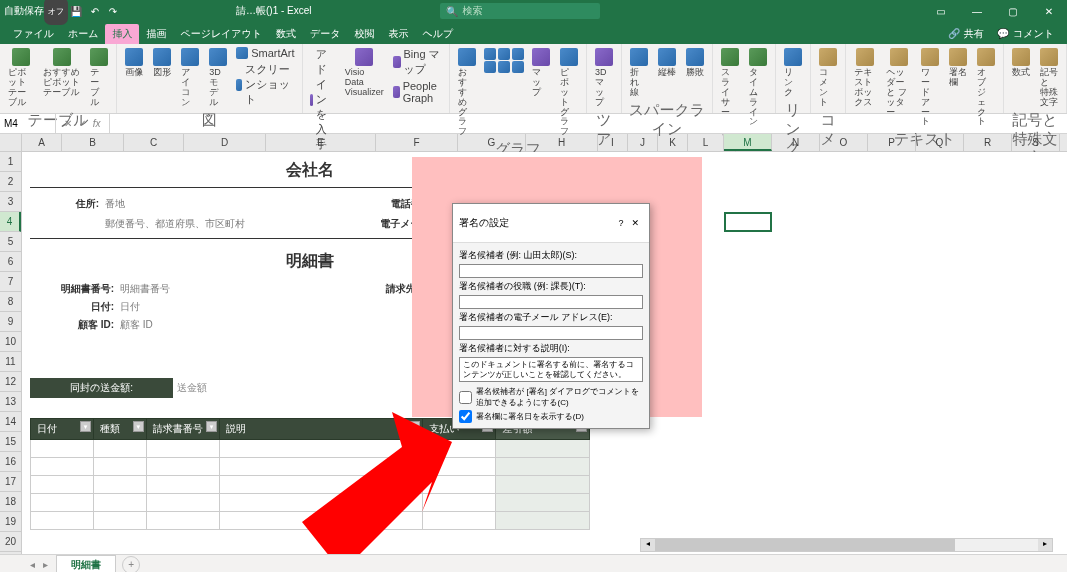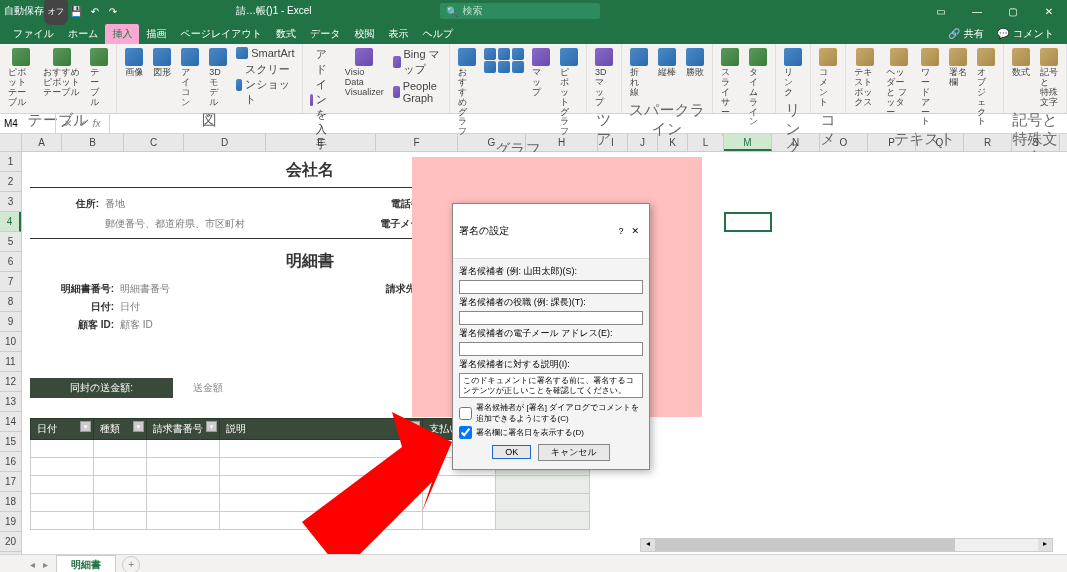--- a/index.html
+++ b/index.html
@@ -43,29 +43,29 @@
 .info-right{flex:1;display:flex}
 .lbl{font-weight:bold;text-align:right;width:75px;padding-right:6px}
 .val{color:#7a7a7a}
 .hr{border-top:1.5px solid #333;margin:4px 0}
 .meisho{text-align:center;font-size:16px;font-weight:bold;padding:8px 0}
 .bill-row{display:flex;padding:2px 0}
 .bill-left{width:200px;display:flex}
 .bill-right{flex:1;display:flex}
 .amount-bar{display:flex;margin-top:8px}
 .amount-lbl{background:#3a4a3a;color:#fff;padding:3px 40px;font-size:10px}
-.amount-val{padding:3px 20px;color:#888}
+.amount-val{padding:3px 4px;color:#888}
 .tbl{margin-top:20px;width:560px;border-collapse:collapse}
 .tbl th{background:#3a4a3a;color:#fff;font-size:10px;font-weight:normal;padding:3px 6px;text-align:left;border:1px solid #2a3a2a;position:relative}
 .tbl th .dd{position:absolute;right:2px;top:2px;width:11px;height:11px;background:#ccc;border:1px solid #999;font-size:7px;text-align:center;line-height:9px}
 .tbl td{border:1px solid #ccc;height:18px}
 .active-cell{position:absolute;border:2px solid #217346;background:#fff;pointer-events:none}
 .pink-highlight{position:absolute;left:390px;top:5px;width:290px;height:260px;background:#ffbfbf}
 .dialog{position:absolute;left:430px;top:51px;width:198px;background:#f4f4f4;border:1px solid #888;box-shadow:2px 2px 8px rgba(0,0,0,0.3);font-size:9px}
-.dlg-title{background:#fff;padding:20px 6px;display:flex;align-items:center;border-bottom:1px solid #ddd}
+.dlg-title{background:#fff;padding:12px 6px;display:flex;align-items:center;border-bottom:1px solid #ddd}
 .dlg-title-txt{flex:1;font-size:10px}
 .dlg-help{cursor:pointer;padding:0 4px}
 .dlg-close{cursor:pointer;padding:0 4px}
 .dlg-body{padding:4px 6px}
 .dlg-field-lbl{font-size:9px;padding:2px 0}
 .dlg-input{width:100%;height:14px;border:1px solid #888;background:#fff;font-size:9px}
 .dlg-desc{border:1px solid #888;background:#fff;padding:2px 3px;font-size:8px;line-height:1.2;margin-bottom:3px}
 .dlg-check{display:flex;align-items:center;gap:4px;padding:1px 0;font-size:8px}
 .dlg-btns{text-align:center;padding:4px 0}
 .dlg-btn{padding:1px 12px;font-size:9px;border:1px solid #888;background:#e8e8e8;cursor:pointer;margin:0 2px}
@@ -544,24 +544,20 @@
         <div class="dlg-field-lbl">署名候補者に対する説明(I):</div>
         <div class="dlg-desc">このドキュメントに署名する前に、署名するコンテンツが正しいことを確認してください。</div>
         <label class="dlg-check">
             <input type="checkbox" style="">
             <span>署名候補者が [署名] ダイアログでコメントを追加できるようにする(C)</span>
           </label>
         <label class="dlg-check">
             <input type="checkbox" checked="" style="">
             <span>署名欄に署名日を表示する(D)</span>
           </label>
-        <div class="dlg-btns">
-          <button class="dlg-btn primary">OK</button>
-          <button class="dlg-btn">キャンセル</button>
-        </div>
       </div>
     </div>
 
     <div class="active-cell" style="left:702px;top:60px;width:48px;height:20px"></div>
 
     <svg class="arrow" width="170" height="180">
       <polygon points="150,30 90,0 100,35 0,110 40,160 130,70 120,100" fill="#ff0000"></polygon>
     </svg>
   </div>
 </div>

